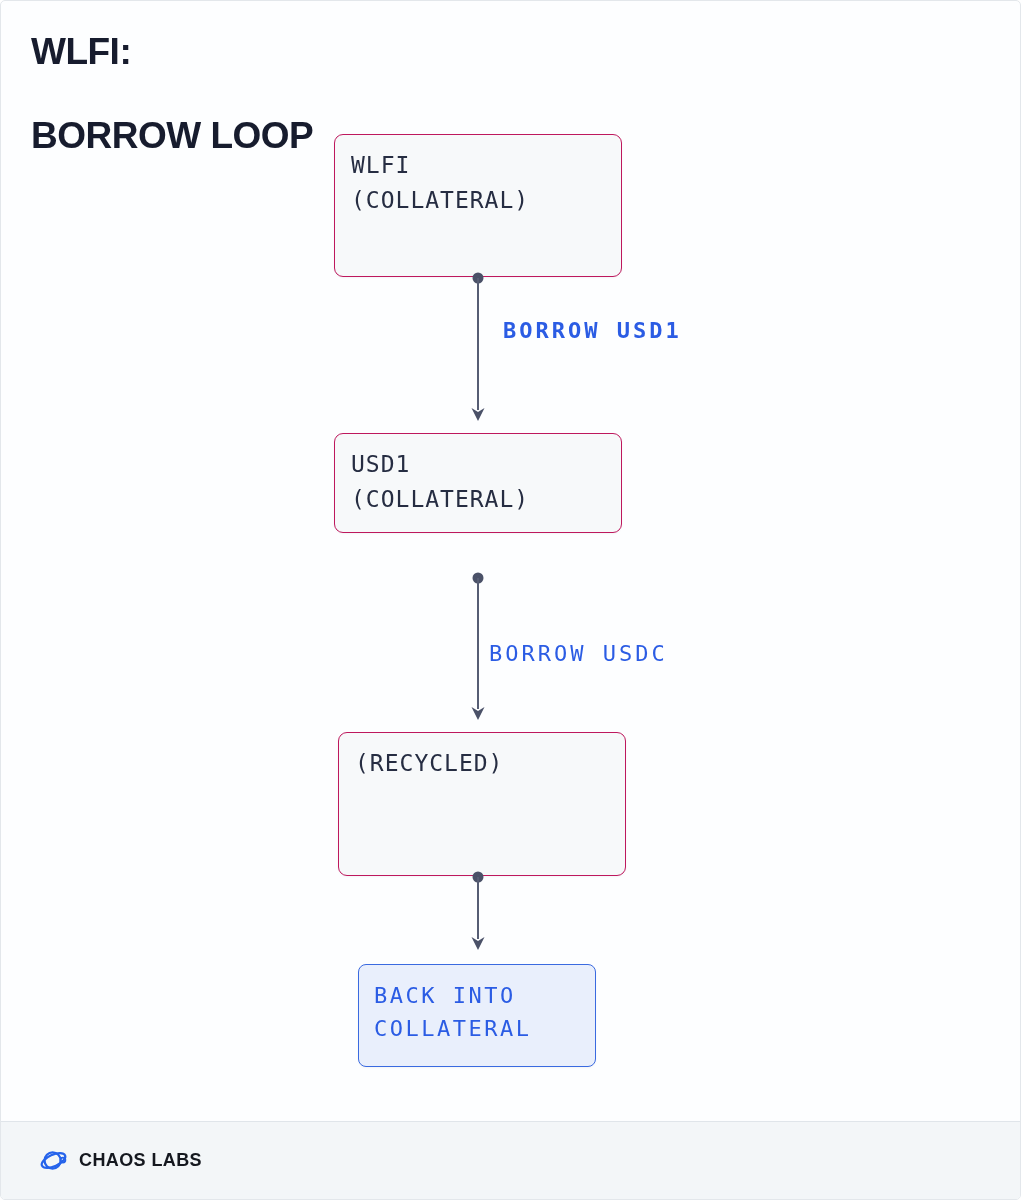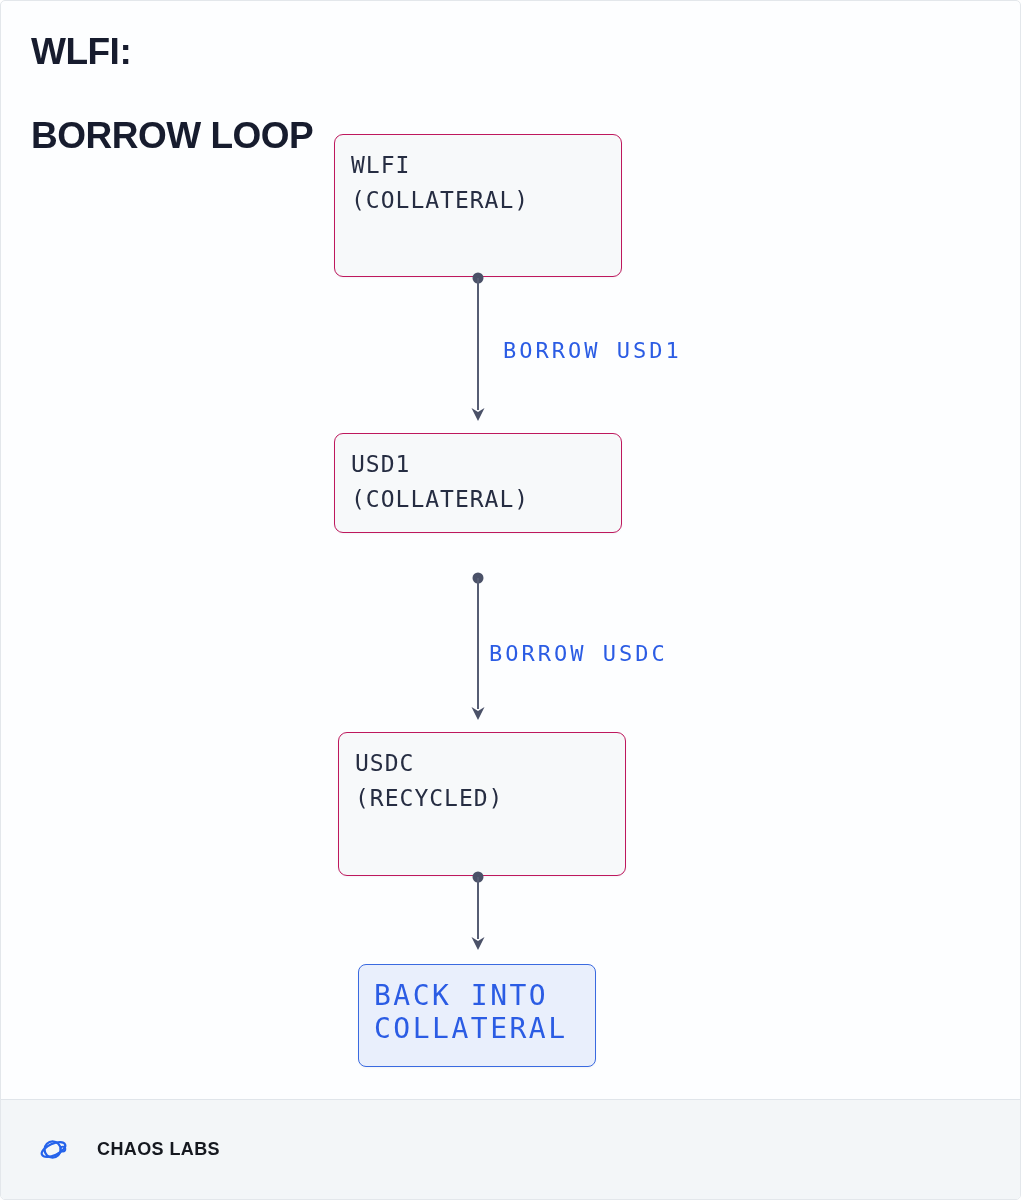--- a/index.html
+++ b/index.html
@@ -31,41 +31,41 @@
     box-shadow:0 1px 2px rgba(16,24,40,0.04);
   }
   .node-wlfi { left:333px; top:133px; width:288px; height:143px; }
   .node-usd1 { left:333px; top:432px; width:288px; height:100px; }
   .node-usdc { left:337px; top:731px; width:288px; height:144px; }
   .node-back {
     left:357px; top:963px; width:238px; height:103px;
     background:#e9effc;
     border:1.5px solid #3a6ae0;
     color:#2b5ce4;
-    font-size:28px; line-height:33px; letter-spacing:2.5px;
+    font-size:22px; line-height:33px; letter-spacing:2.5px;
     padding:14px 15px;
     border-radius:8px;
   }
   .edges-svg { position:absolute; left:0; top:0; pointer-events:none; }
   .edge-label {
     position:absolute;
     font-family:"DejaVu Sans Mono","Liberation Mono", monospace;
     font-size:22px; line-height:26px; letter-spacing:3px;
     color:#2b5ce4;
     white-space:nowrap;
   }
-  .edge-label-1 { left:502px; top:337px; }
+  .edge-label-1 { left:502px; top:317px;font-weight:bold; }
   .edge-label-2 { left:488px; top:640px; }
   .footer {
     position:absolute; left:0; right:0; bottom:0;
-    height:100px;
+    height:78px;
     background:#f3f6f8;
     border-top:1px solid #e0e5ea;
     display:flex; align-items:center;
-    padding-left:38px; gap:28px;
+    padding-left:38px; gap:10px;
   }
   .logo { display:flex; align-items:center; }
   .brand {
     font-size:18px; font-weight:bold; letter-spacing:0.4px;
     color:#15181f;
   }
 </style>
 </head>
 <body>
 
@@ -79,21 +79,20 @@
     <div>WLFI</div>
     <div>(COLLATERAL)</div>
   </div>
 
   <div class="node node-usd1">
     <div>USD1</div>
     <div>(COLLATERAL)</div>
   </div>
 
   <div class="node node-usdc">
-    <div>USDC</div>
     <div>(RECYCLED)</div>
   </div>
 
   <div class="node node-back">
     <div>BACK INTO</div>
     <div>COLLATERAL</div>
   </div>
 
   <svg class="edges-svg" width="1021" height="1200" viewBox="0 0 1021 1200" aria-hidden="true">
     <g stroke="#565d74" fill="#4a5168">

